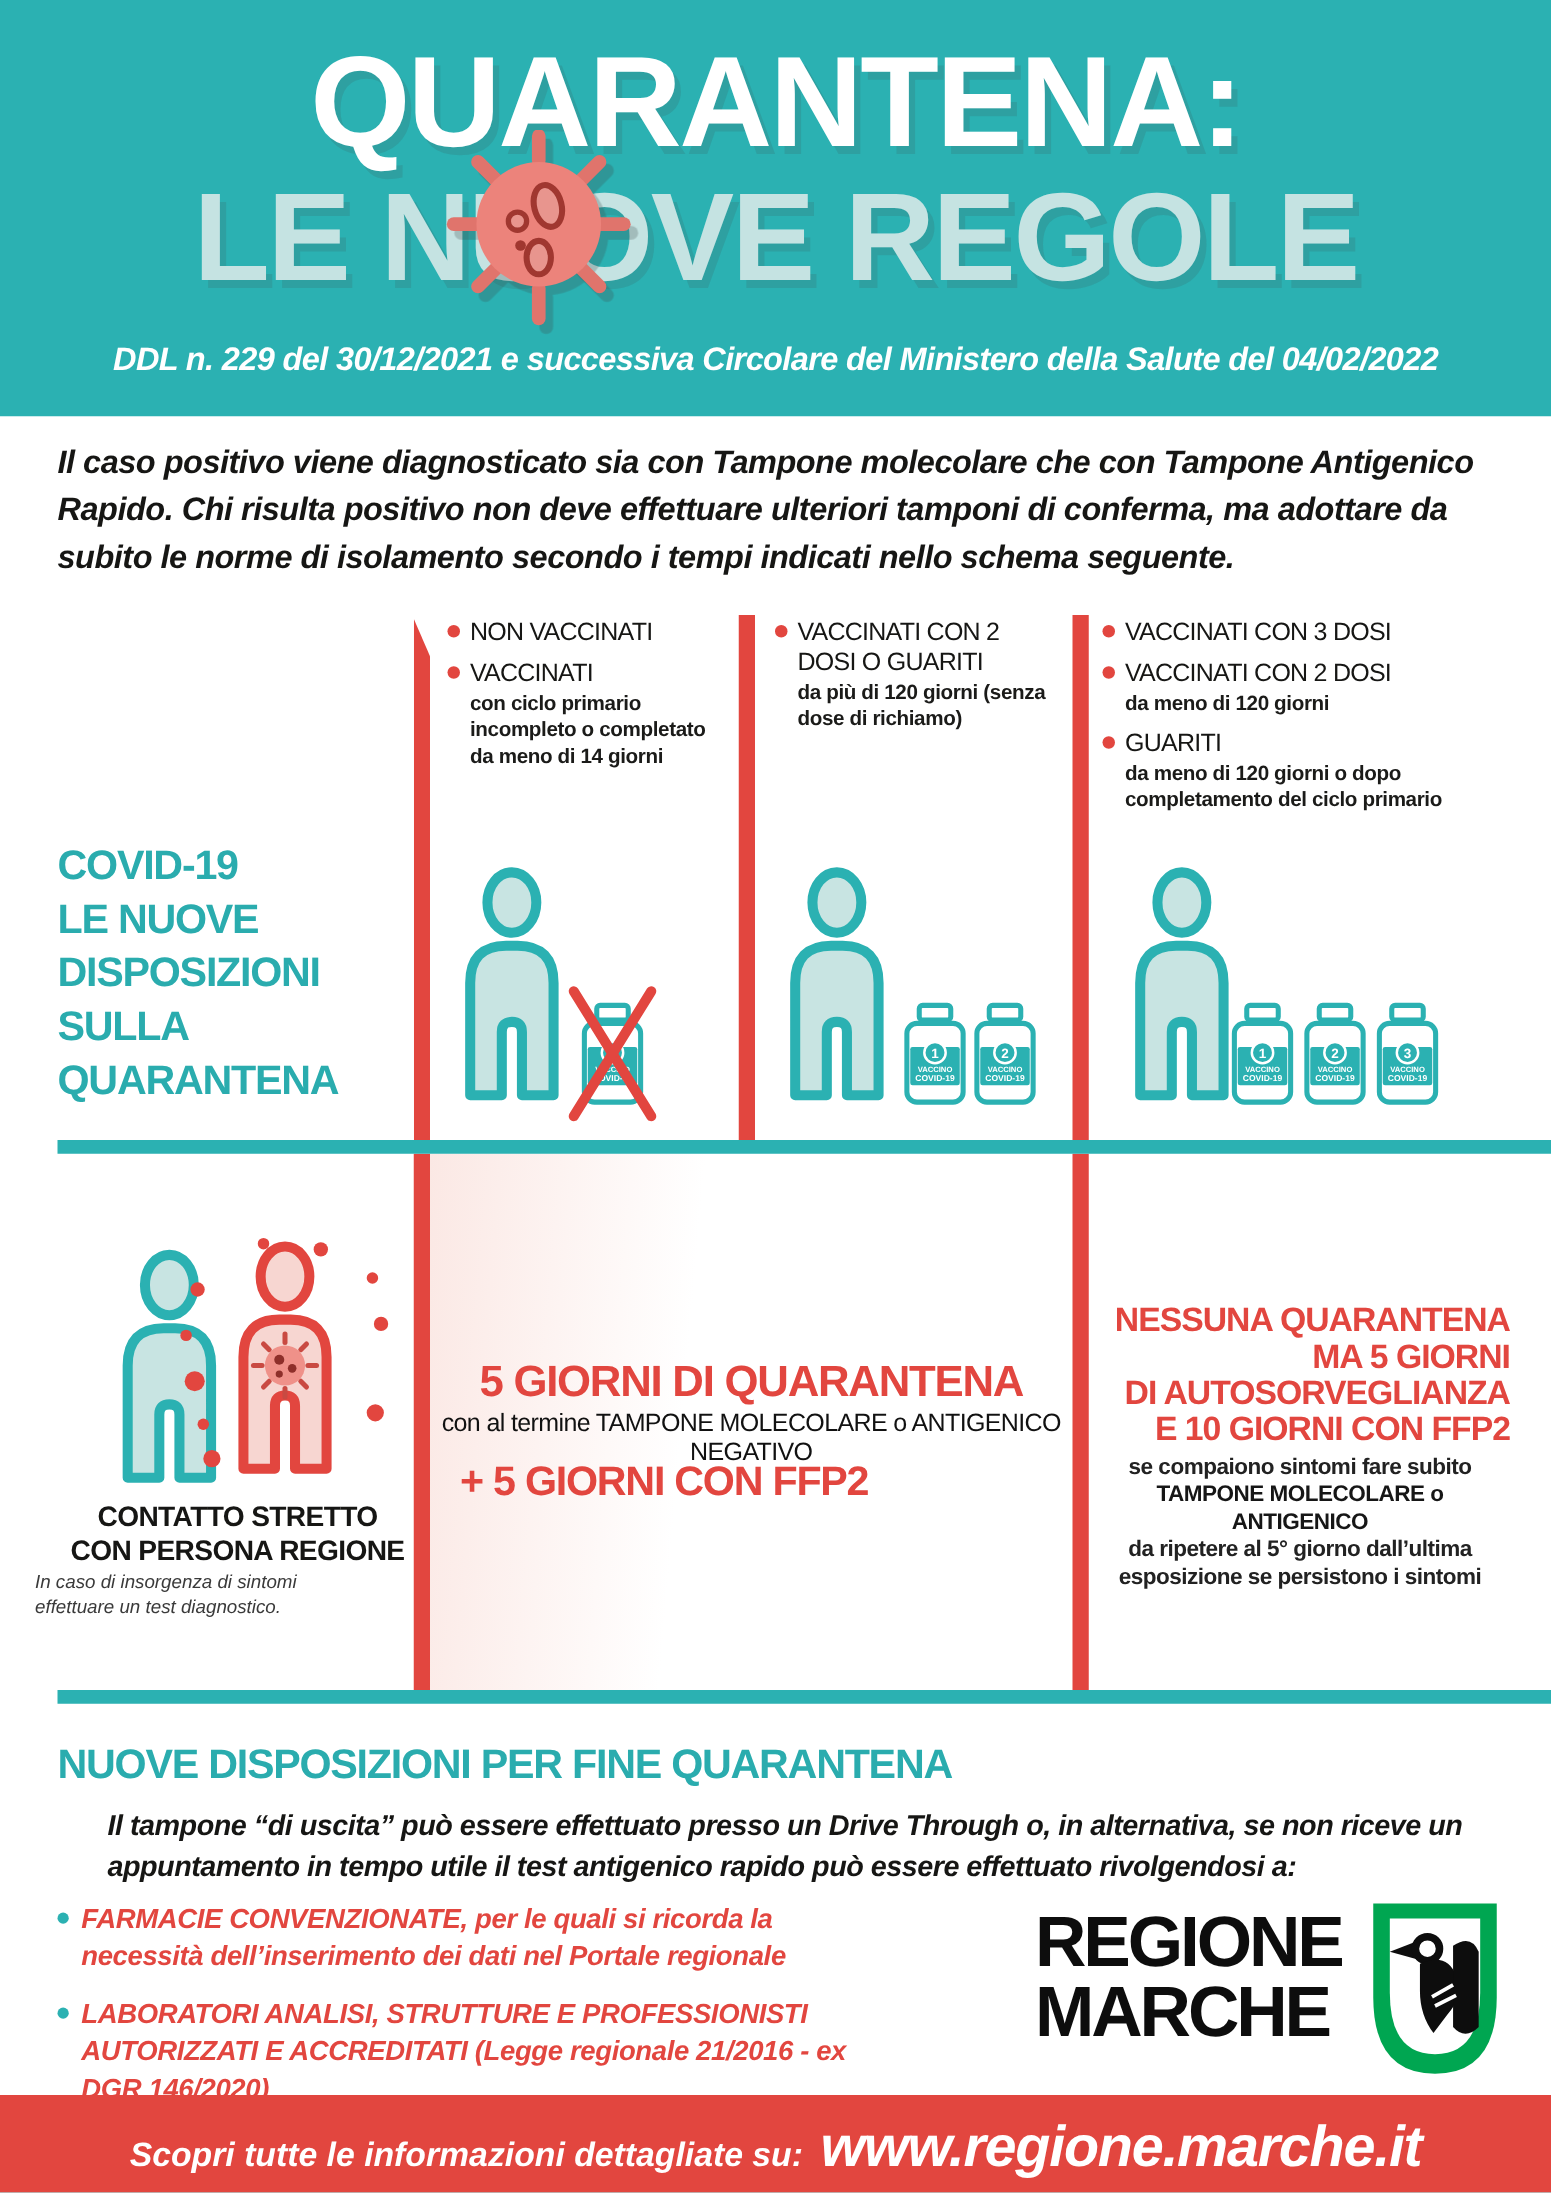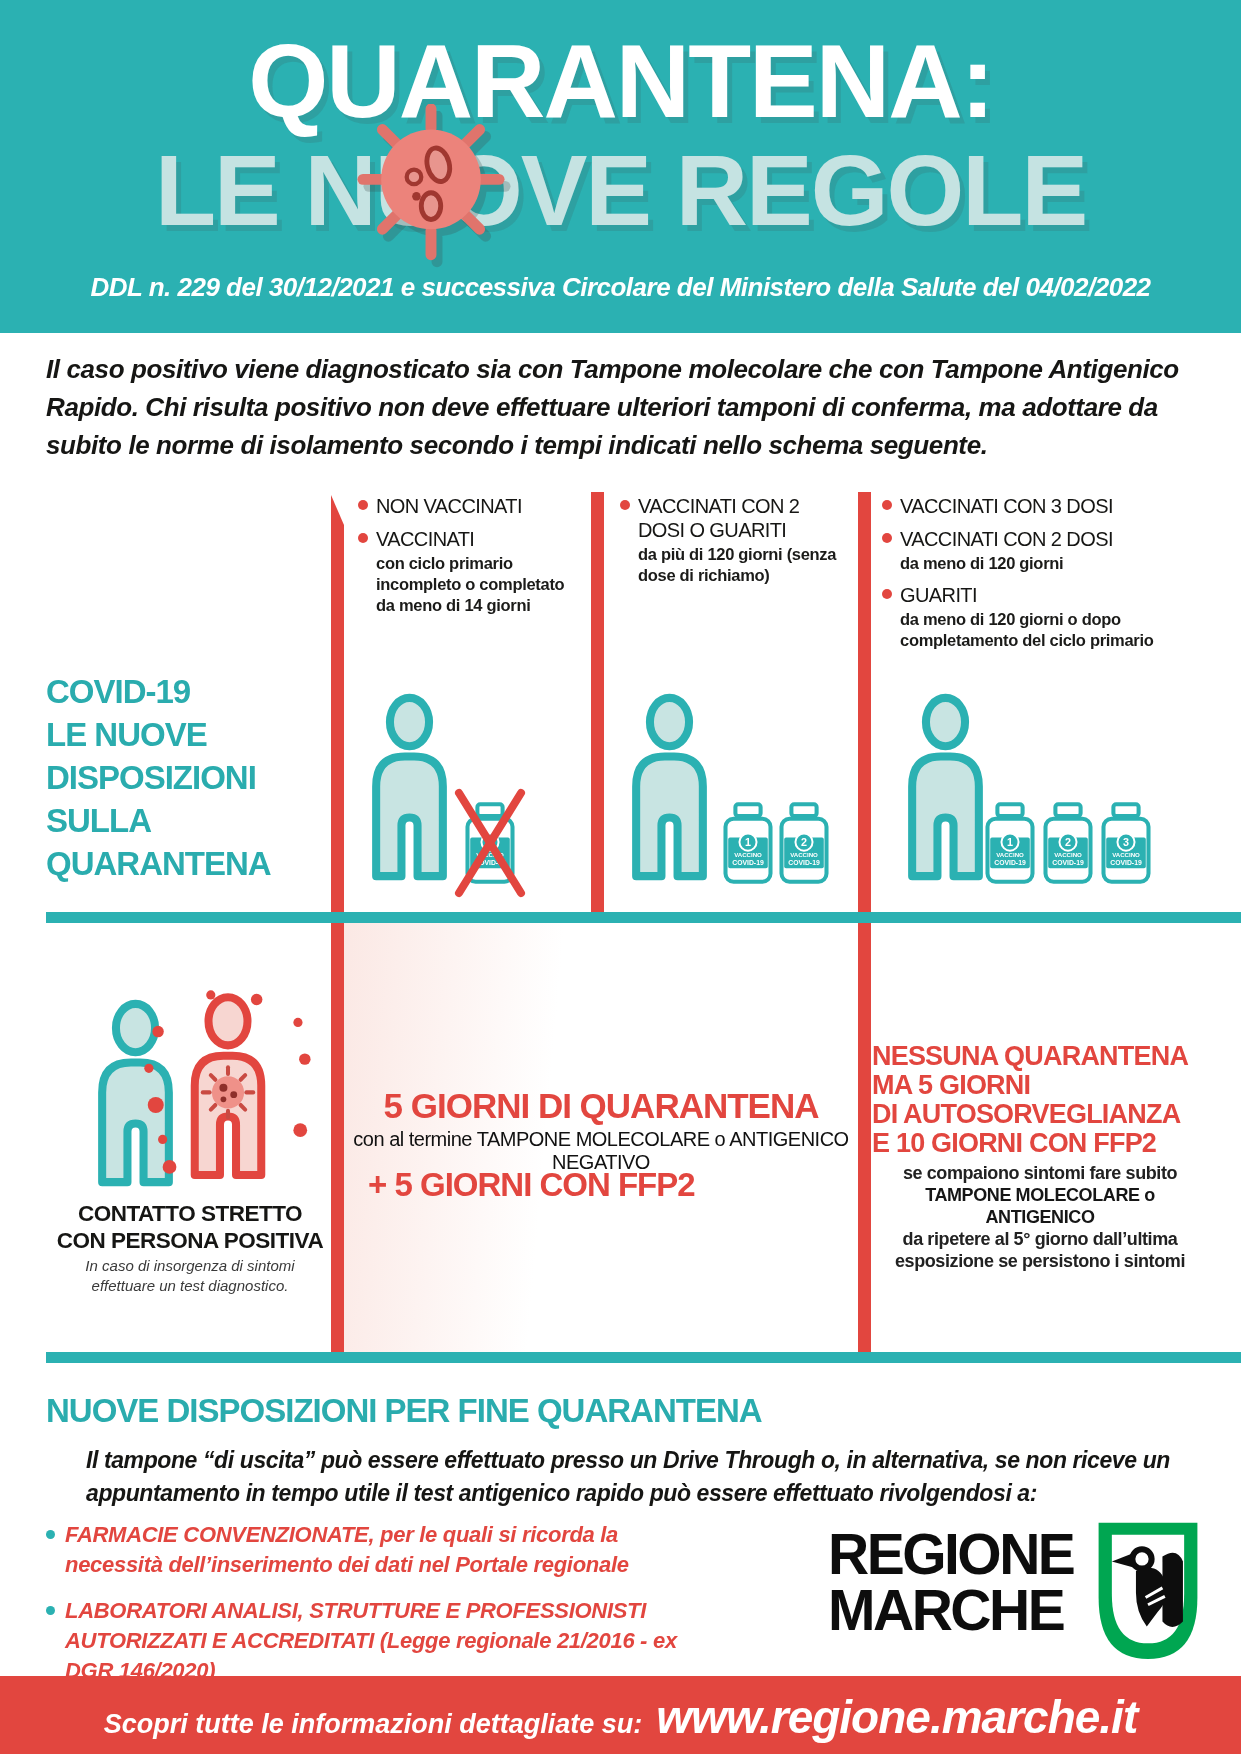--- a/index.html
+++ b/index.html
@@ -73,30 +73,30 @@
   .vial-num{fill:#fff;font-size:12px;font-weight:700;text-anchor:middle;font-family:"Liberation Sans",sans-serif;}
   .vial-label1{fill:#fff;font-size:6.8px;font-weight:700;text-anchor:middle;font-family:"Liberation Sans",sans-serif;}
   .vial-label2{fill:#fff;font-size:7.6px;font-weight:700;text-anchor:middle;font-family:"Liberation Sans",sans-serif;}
   .vial-cross{position:absolute;left:-12px;top:-15px;width:78px;height:120px;}
   .vial-cross line{stroke:var(--red);stroke-width:8;stroke-linecap:round;}
   
   .q-cell-bg{position:absolute;left:344px;top:923px;width:514px;height:429px;
     background:linear-gradient(95deg,#fbe8e4 0%,#ffffff 40%);}
   .contact-title{position:absolute;left:28px;top:1200px;width:324px;text-align:center;
     font-size:22.5px;font-weight:700;line-height:27px;letter-spacing:-0.5px;}
-  .contact-note{position:absolute;left:28px;top:1256px;width:324px;text-align:center;
+  .contact-note{position:absolute;left:28px;top:1256px;width:324px;text-align:left;
     font-size:15px;font-style:italic;line-height:20px;color:#3a3a3a;}
   .q-headline{position:absolute;left:344px;top:1086px;width:514px;text-align:center;
     font-size:35px;font-weight:700;color:var(--red);letter-spacing:-1px;}
   .q-cond{position:absolute;left:344px;top:1128px;width:514px;text-align:center;
     font-size:20px;letter-spacing:-0.5px;color:#111;}
   .q-cond b{font-weight:400;}
   .q-plus{position:absolute;left:344px;top:1166px;width:514px;text-align:left;
     font-size:33px;font-weight:700;color:var(--red);letter-spacing:-1px;padding-left:24px;}
-  .s-headline{position:absolute;left:872px;top:1042px;width:336px;text-align:left;}
+  .s-headline{position:absolute;left:872px;top:1042px;width:336px;text-align:right;}
   .s-headline div{font-size:27px;font-weight:700;color:var(--red);line-height:29px;letter-spacing:-0.8px;}
   .s-note{position:absolute;left:872px;top:1162px;width:336px;text-align:center;}
   .s-note div{font-size:18px;font-weight:700;line-height:22px;letter-spacing:-0.4px;color:#161616;}
   .s-note .sn-light{font-weight:700;color:#222;}
   
   .fine-heading{position:absolute;left:46px;top:1392px;font-size:33px;font-weight:700;
     color:var(--teal-text);letter-spacing:-1px;}
   .fine-intro{position:absolute;left:46px;top:1444px;width:1152px;
     font-size:23px;font-style:italic;font-weight:700;line-height:33px;letter-spacing:-0.4px;margin-left:40px;}
   .fine-bullets{position:absolute;left:46px;top:1520px;width:650px;}
@@ -327,21 +327,21 @@
         <circle cx="50" cy="88" r="14" fill="#ef9189"></circle>
         <circle cx="46" cy="84" r="3.5" fill="#8e2f2a"></circle>
         <circle cx="55" cy="90" r="3" fill="#8e2f2a"></circle>
         <circle cx="46" cy="94" r="2.5" fill="#8e2f2a"></circle>
       </g>
     </g>
   </svg>
 
   <div class="contact-title">
     <div>CONTATTO STRETTO</div>
-    <div>CON PERSONA POSITIVA</div>
+    <div>CON PERSONA REGIONE</div>
   </div>
   <div class="contact-note">
     <div>In caso di insorgenza di sintomi</div>
     <div>effettuare un test diagnostico.</div>
   </div>
 
   <div class="q-headline">5 GIORNI DI QUARANTENA</div>
   <div class="q-cond"><span>con al termine </span><b>TAMPONE MOLECOLARE</b><span> o </span><b>ANTIGENICO NEGATIVO</b></div>
   <div class="q-plus">+ 5 GIORNI CON FFP2</div>
 

